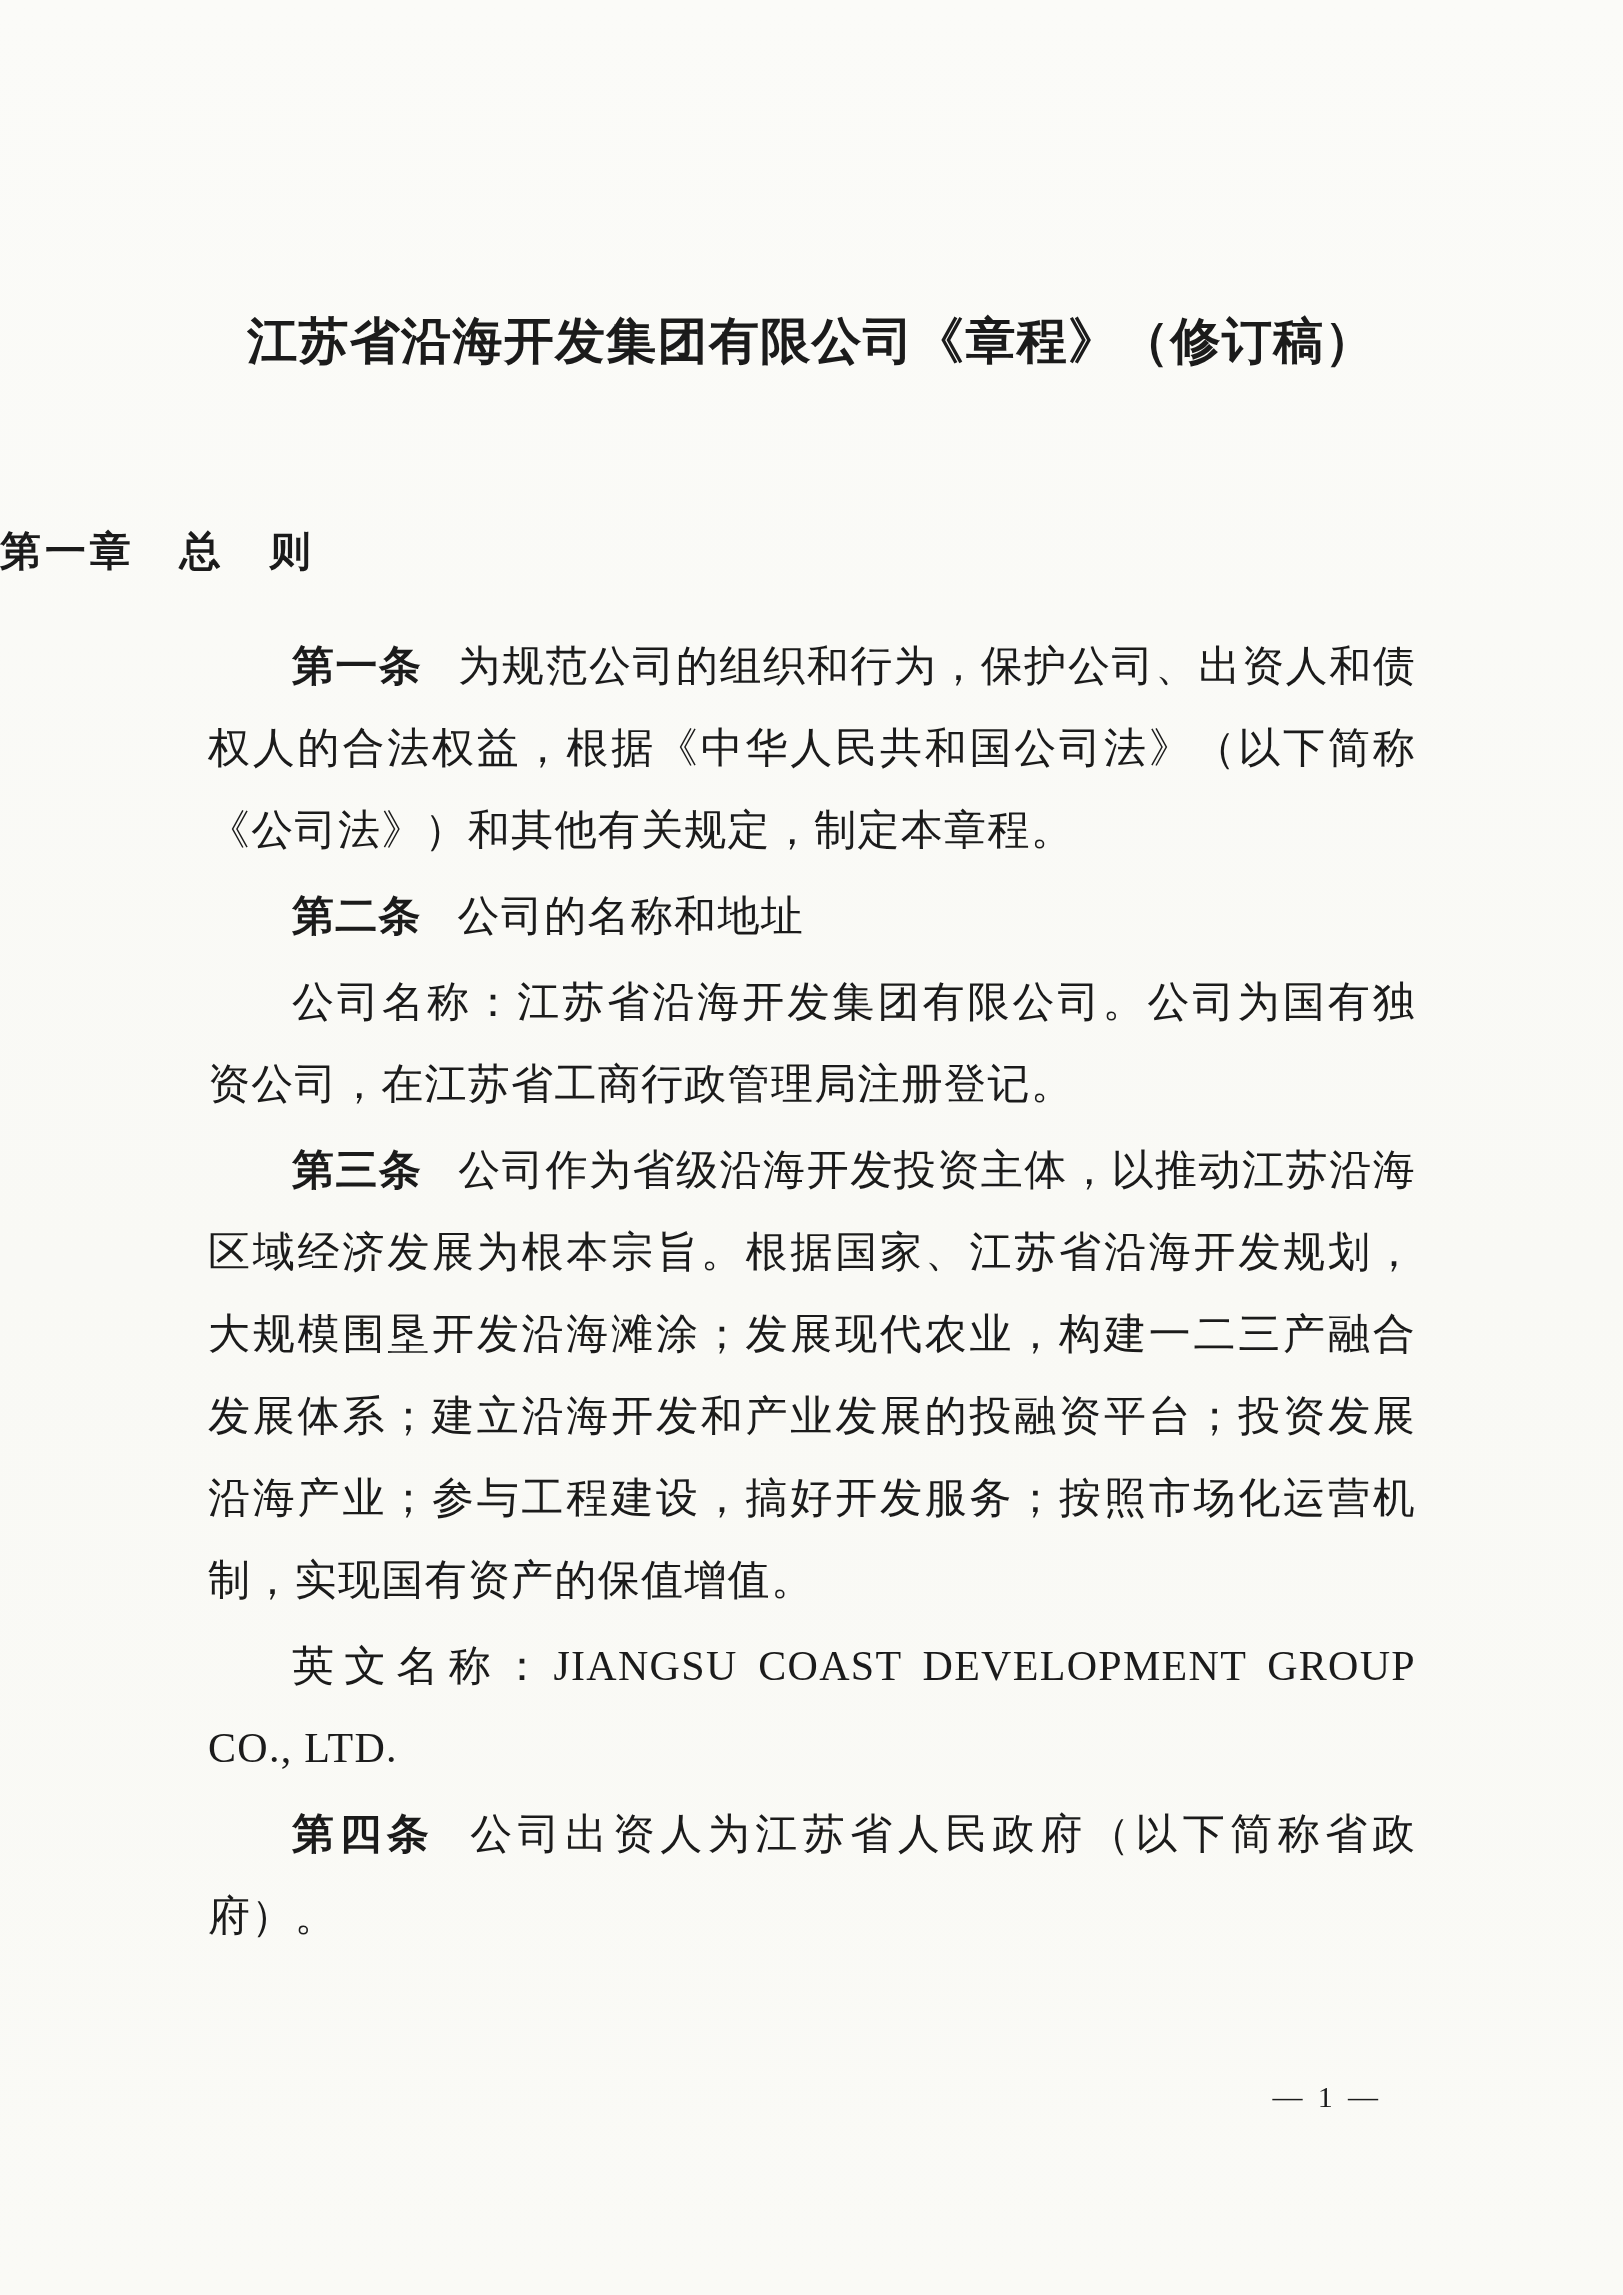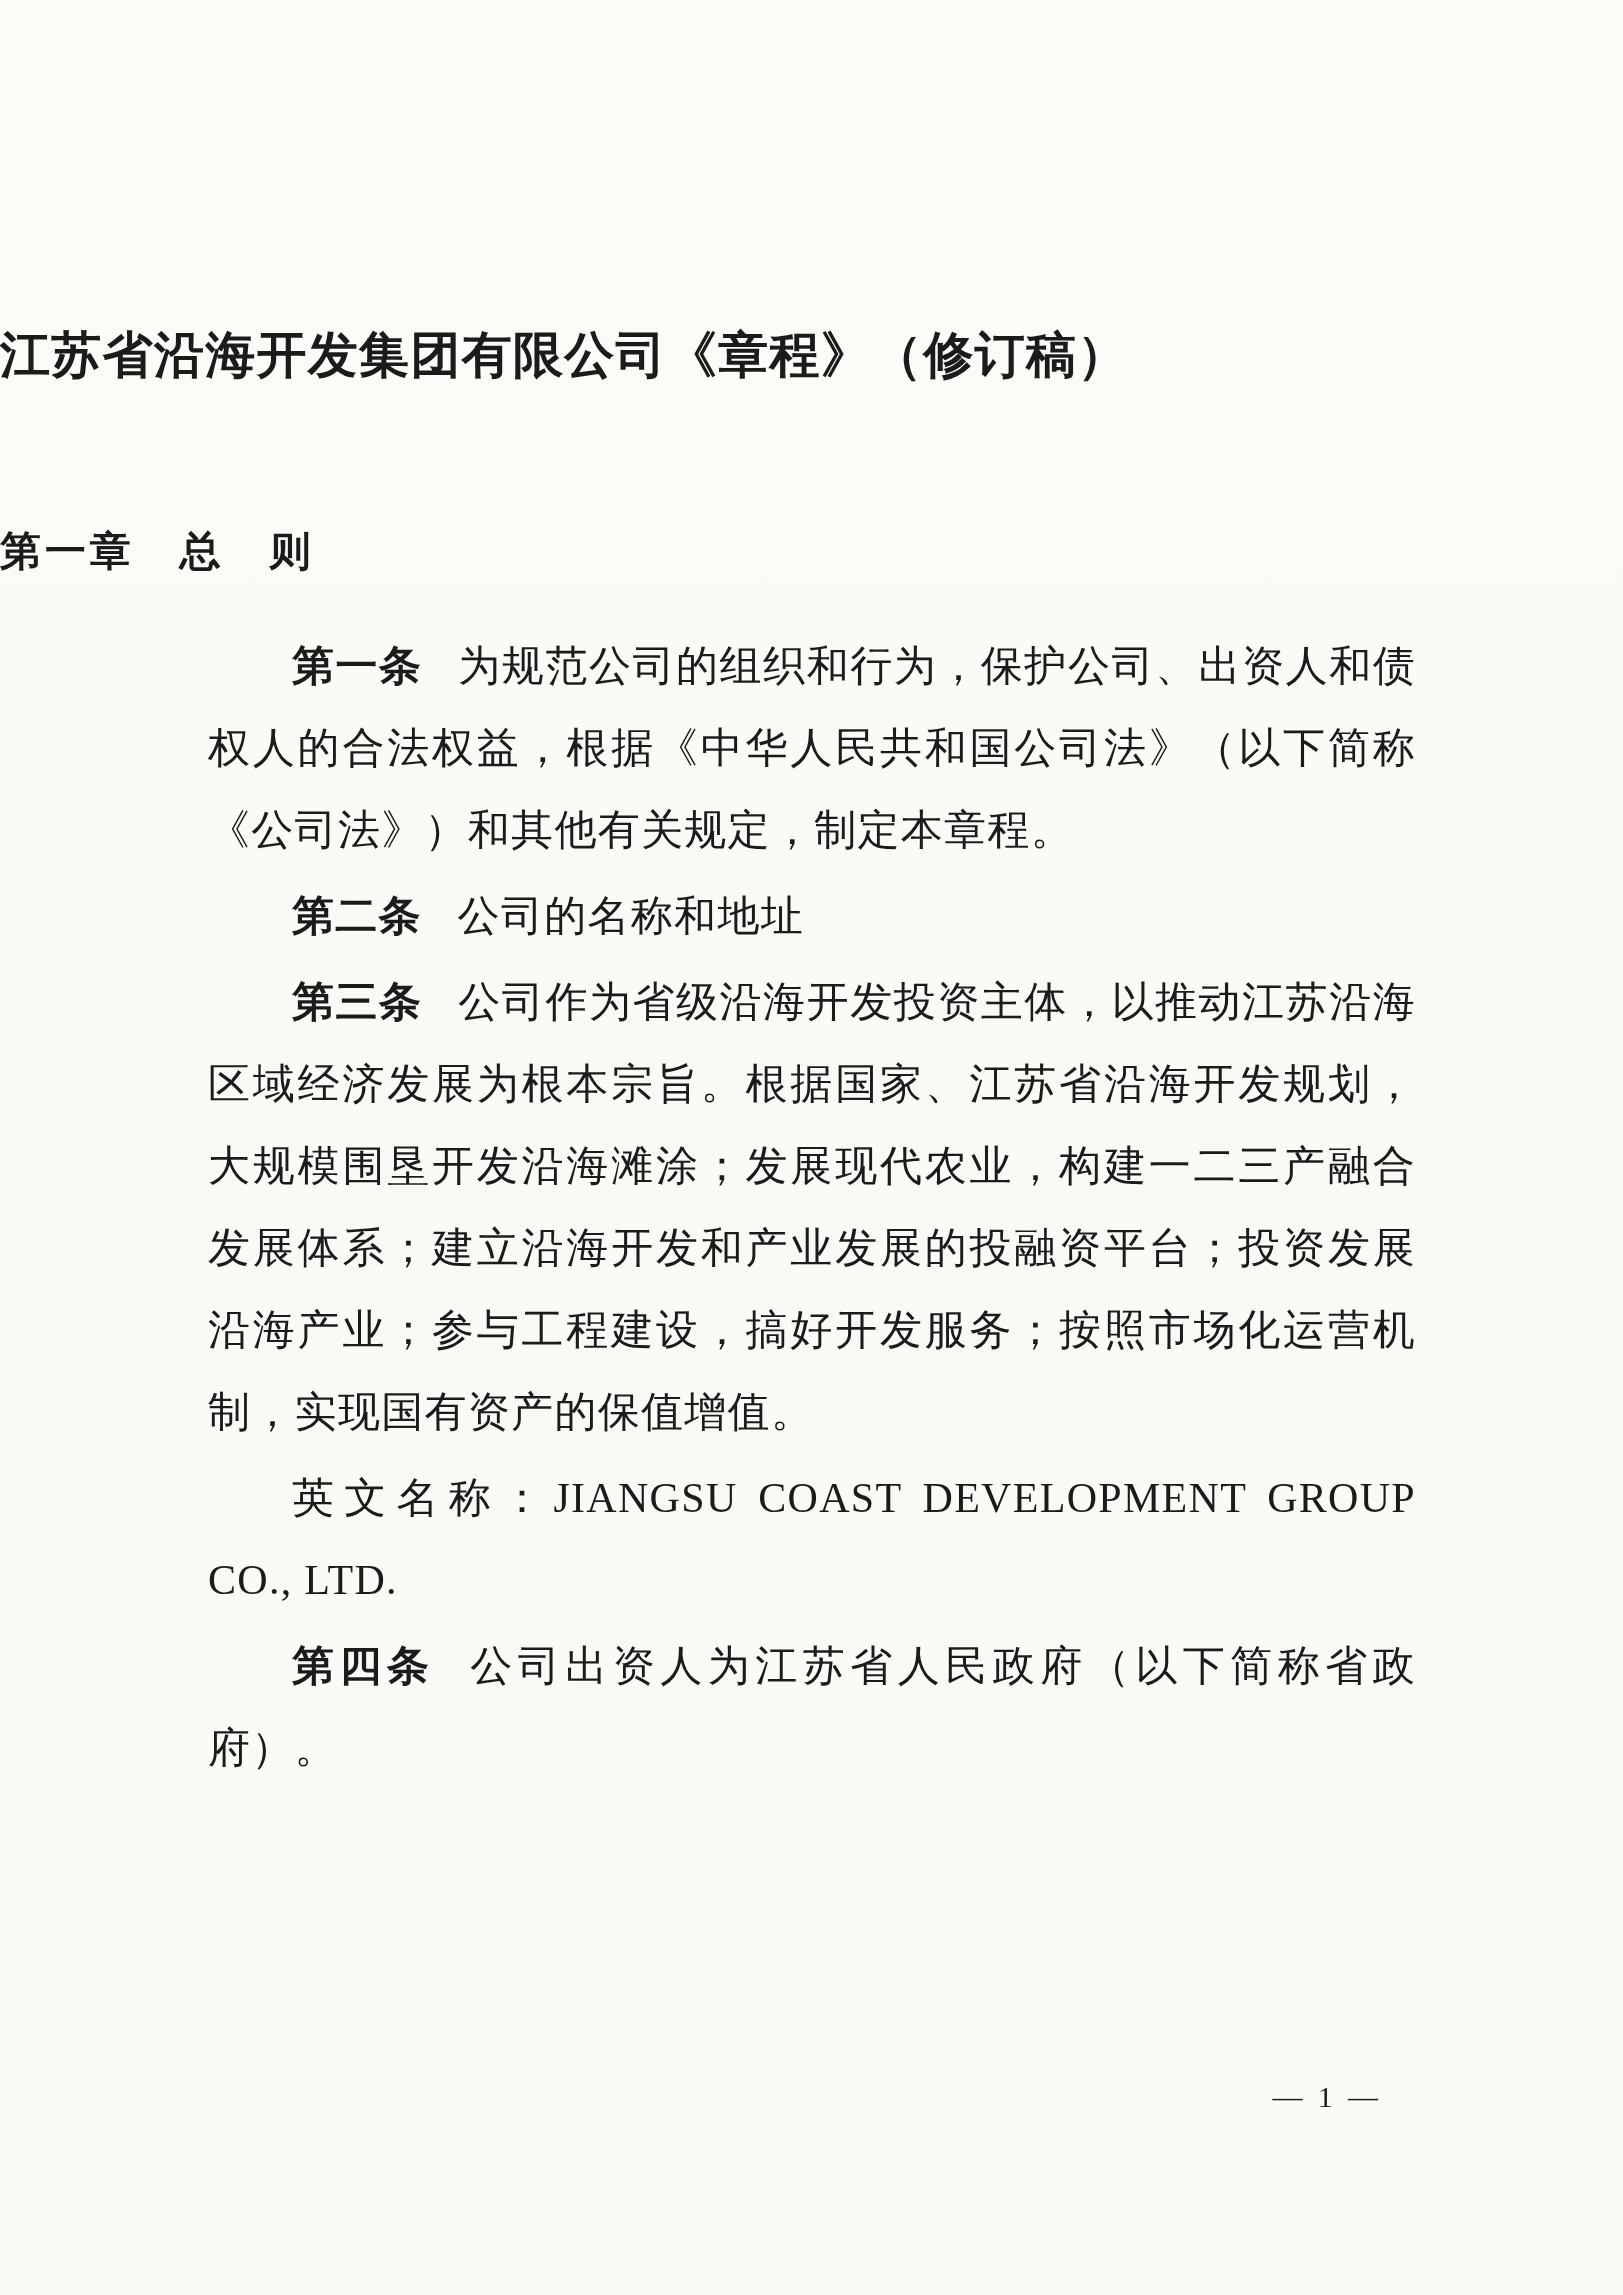--- a/index.html
+++ b/index.html
@@ -13,24 +13,25 @@
     height: 2295px;
     margin: 0 auto;
     background: #fafaf7;
     background-image: linear-gradient(180deg, #fbfbf8 0%, #f9f9f5 55%, #fafaf6 100%);
     color: #1b1b1b;
     font-family: "Liberation Serif", "DejaVu Serif", serif;
     overflow: hidden;
   }
   .doc-title {
     position: absolute;
-    top: 322px;
+    top: 308px;
     left: 0;
     width: 100%;
     margin: 0;
+    text-align: center;
     font-size: 50px;
     font-weight: bold;
     letter-spacing: 1.3px;
     white-space: nowrap;
   }
   .chapter-heading {
     position: absolute;
     top: 524px;
     left: 0;
     width: 100%;
@@ -74,20 +75,21 @@
 <body>
 
 <div class="page">
   <h1 class="doc-title">江苏省沿海开发集团有限公司《章程》（修订稿）</h1>
 
   <h2 class="chapter-heading">第一章　总　则</h2>
 
   <div class="doc-body" id="paragraphs">
       <p class="para"><span class="article-label">第一条</span><span>为规范公司的组织和行为，保护公司、出资人和债权人的合法权益，根据《中华人民共和国公司法》（以下简称《公司法》）和其他有关规定，制定本章程。</span></p>
       <p class="para"><span class="article-label">第二条</span><span>公司的名称和地址</span></p>
+      <p class="para"><span>公司名称：江苏省沿海开发集团有限公司。公司为国有独资公司，在江苏省工商行政管理局注册登记。</span></p>
       <p class="para"><span class="article-label">第三条</span><span>公司作为省级沿海开发投资主体，以推动江苏沿海区域经济发展为根本宗旨。根据国家、江苏省沿海开发规划，大规模围垦开发沿海滩涂；发展现代农业，构建一二三产融合发展体系；建立沿海开发和产业发展的投融资平台；投资发展沿海产业；参与工程建设，搞好开发服务；按照市场化运营机制，实现国有资产的保值增值。</span></p>
       <p class="para"><span>英文名称：JIANGSU COAST DEVELOPMENT GROUP CO., LTD.</span></p>
       <p class="para"><span class="article-label">第四条</span><span>公司出资人为江苏省人民政府（以下简称省政府）。</span></p>
     </div>
 
   <div class="page-footer">— 1 —</div>
 </div>
 
 
 </body></html>

